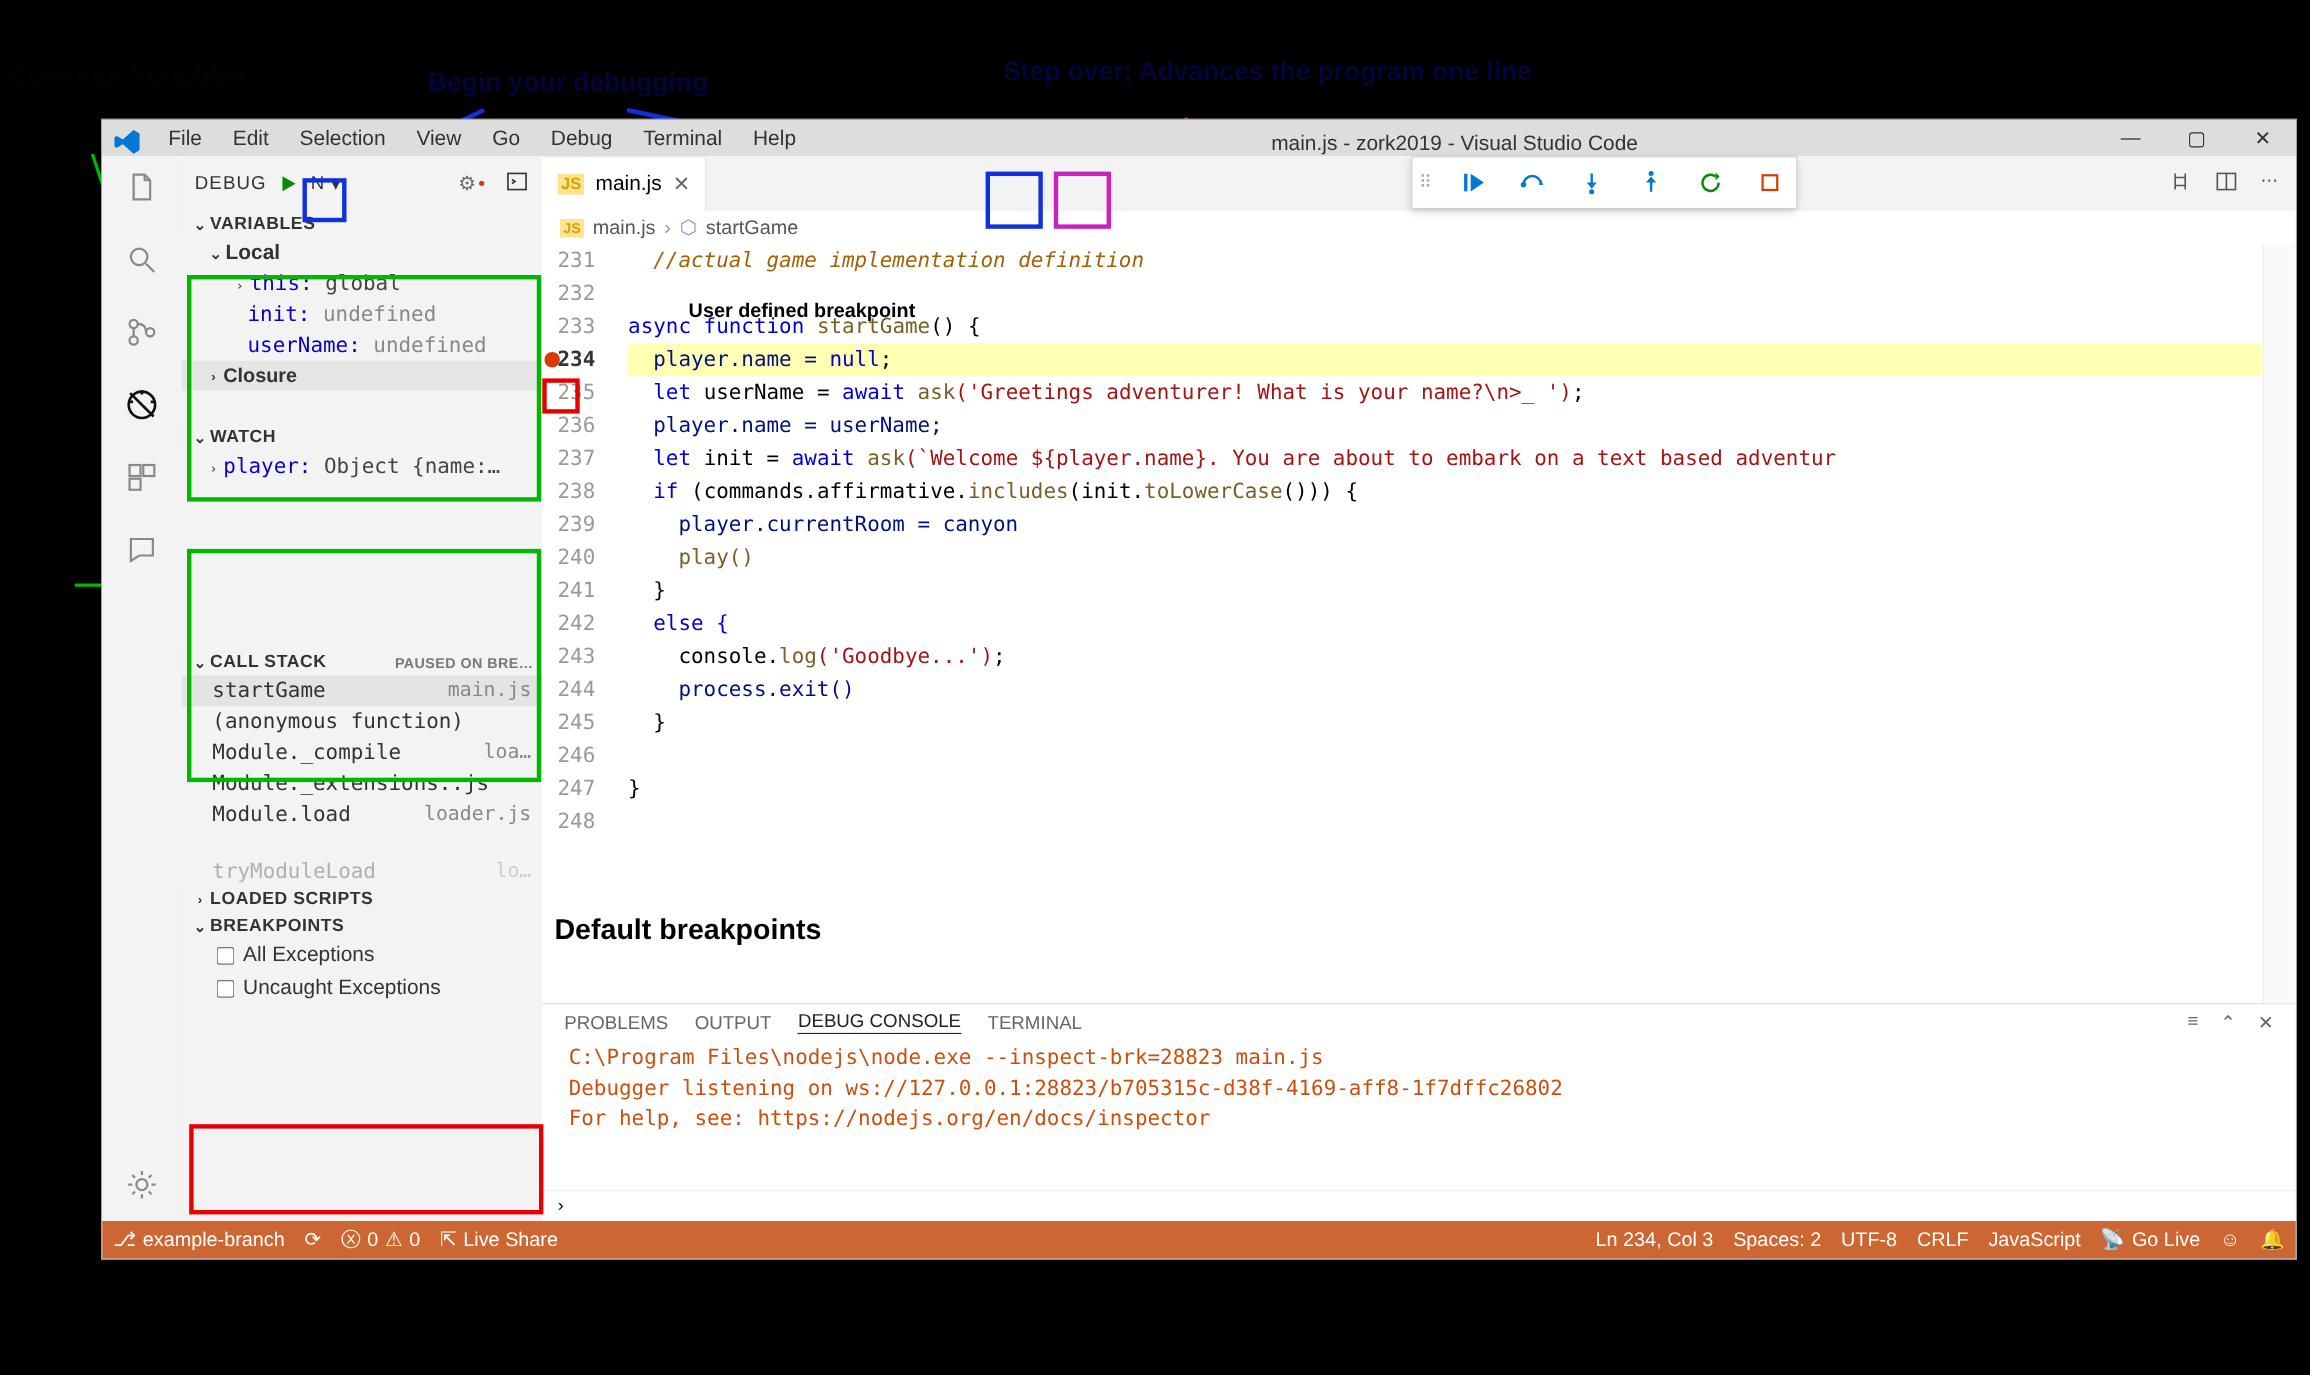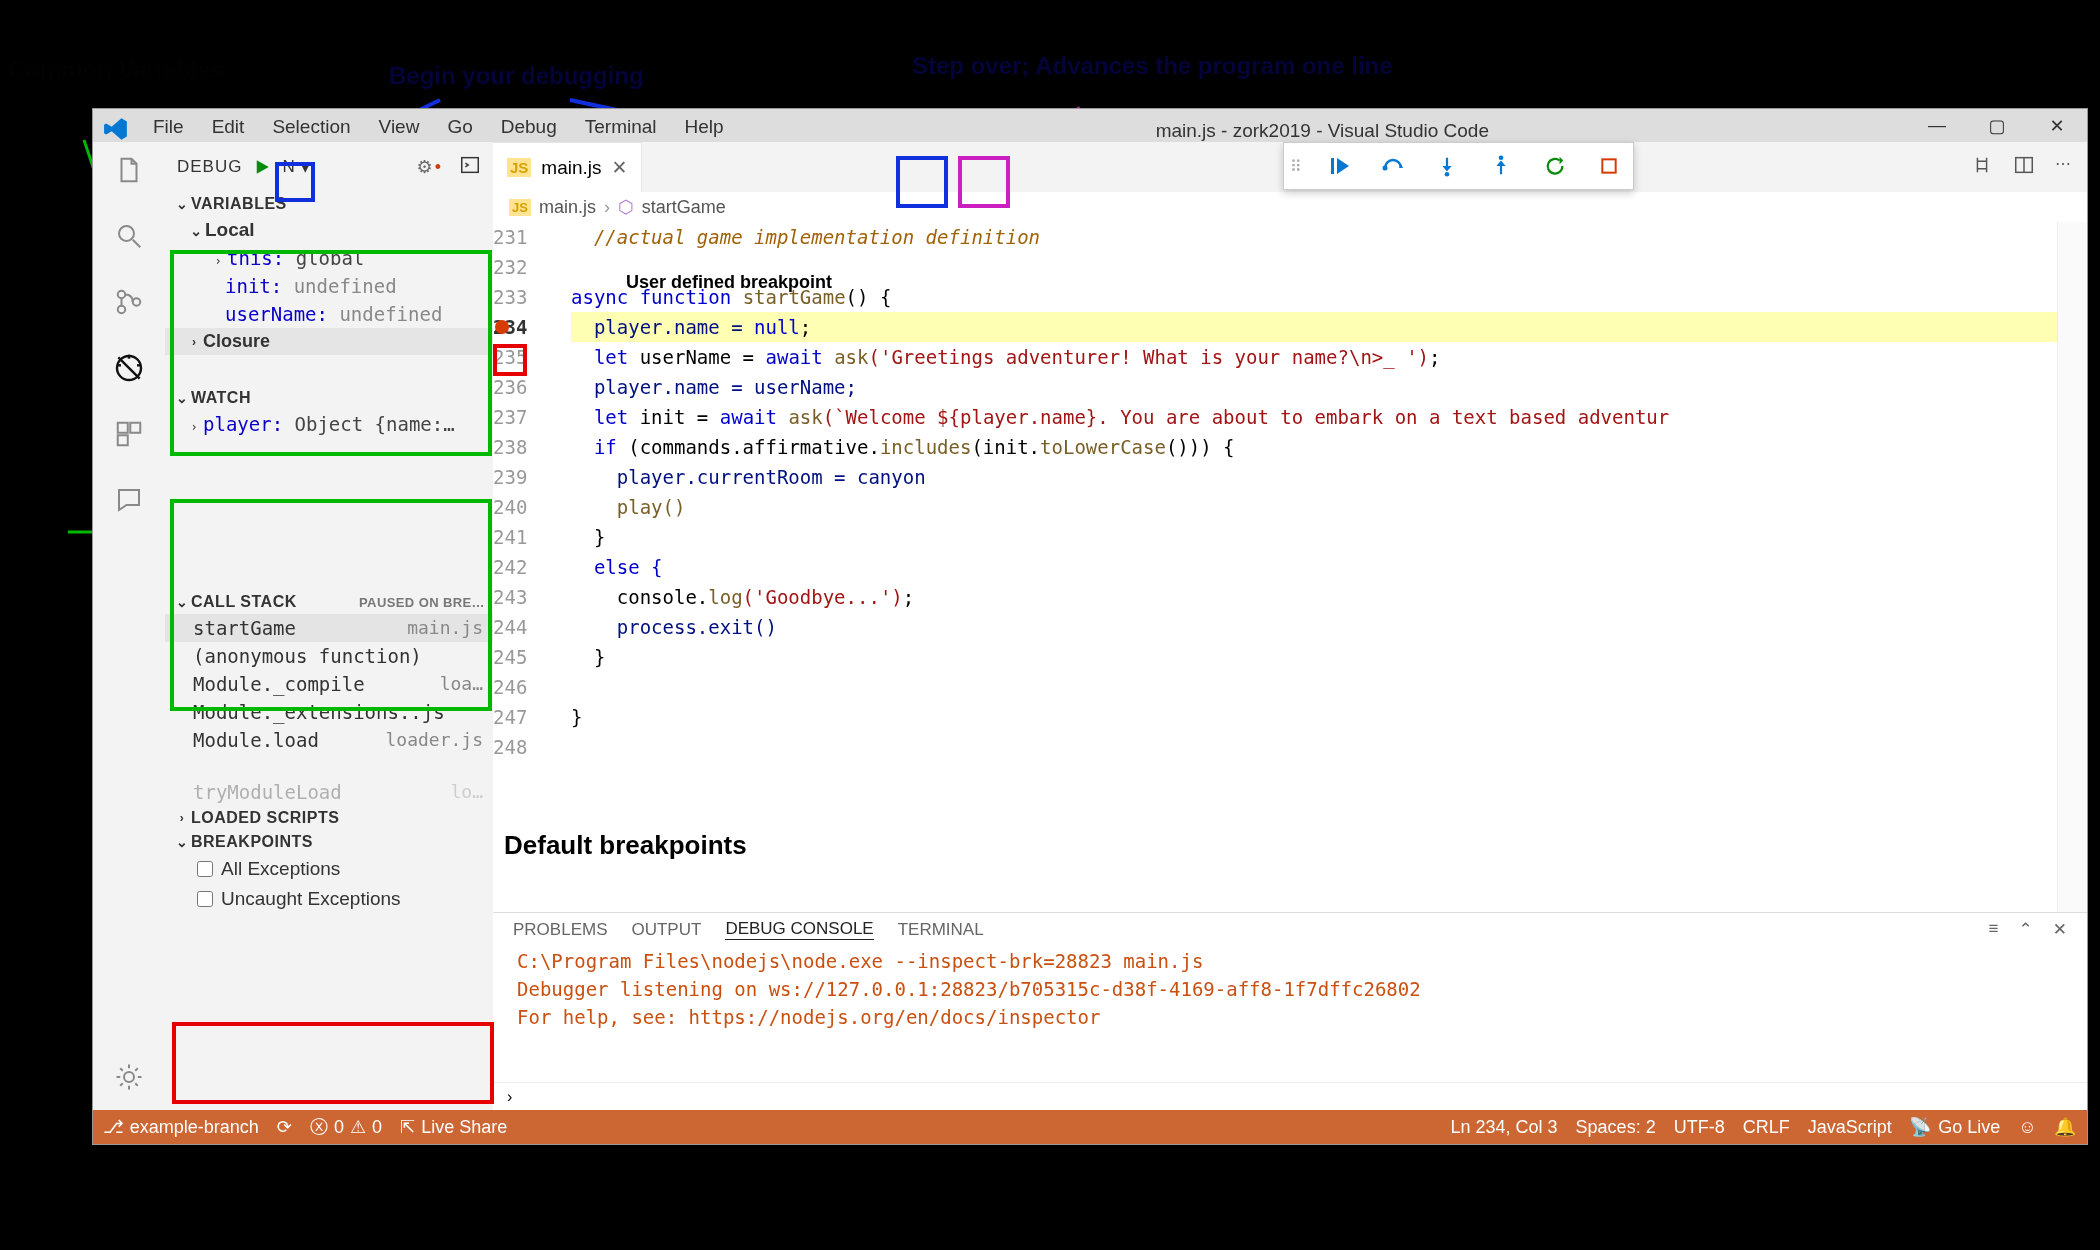--- a/index.html
+++ b/index.html
@@ -74,21 +74,21 @@
 .dbg-drag { color: #aaa; letter-spacing: -3px; font-size: 16px; margin-right:4px;}
 .dbg-btn { width: 36px; height: 36px; display: flex; align-items: center; justify-content: center; cursor: pointer; }
 
 
 .breadcrumb { height: 30px; display: flex; align-items: center; padding: 0 16px; gap: 8px; font-size: 18px; color: #555; }
 .bc-sep { color: #999; }
 .bc-cube { color: #b07fd3; }
 
 
 .code-area { flex: 1; display: flex; min-height: 0; position: relative; font-family: Consolas, monospace; font-size: 19px; }
-.gutter { width: 78px; text-align: left; color: #999; padding-right: 16px; user-select: none; position:relative;}
+.gutter { width: 78px; text-align: center; color: #999; padding-right: 16px; user-select: none; position:relative;}
 .gutter .ln { height: 30px; line-height: 30px; }
 .gutter .ln.active { color: #333; font-weight: bold;}
 .bp-dot { position:absolute; left: 2px; width: 14px; height: 14px; border-radius:50%; background:#d83b01; top:98px; }
 .codebody { flex: 1; position: relative; min-width:0; overflow:hidden;}
 .line { height: 30px; line-height: 30px; white-space: pre; }
 .line.hl { background: #ffffb3; }
 .minimap { width: 30px; background: #fafafa; border-left:1px solid #eee;}
 
 
 .cmt { color: #a16207; font-style: italic; }

